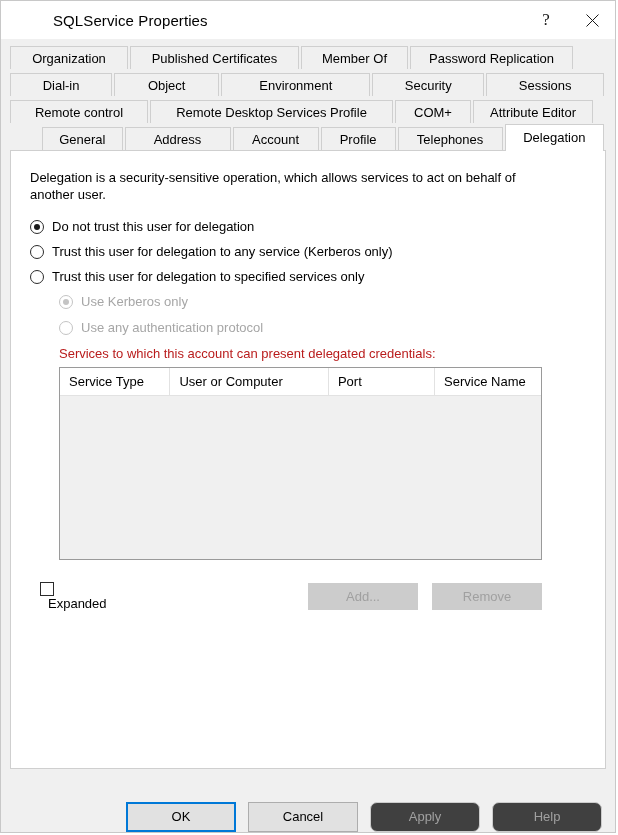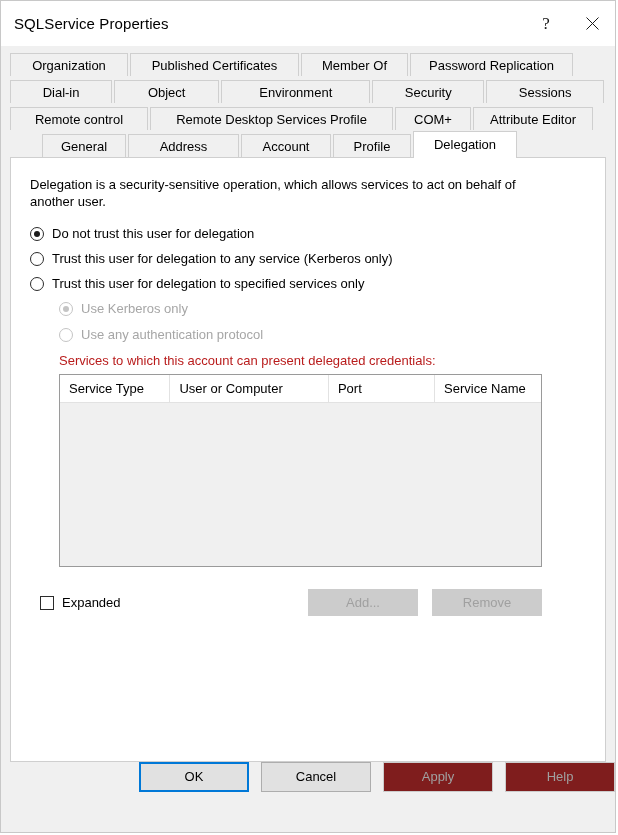--- a/index.html
+++ b/index.html
@@ -22,26 +22,27 @@
     height: 833px;
     border: 1px solid #c8c8c8;
     background: #f0f0f0;
     box-sizing: border-box;
     display: flex;
     flex-direction: column;
   }
 
   
   .titlebar {
-    height: 45px;
+    height: 38px;
     background: #ffffff;
     display: flex;
     align-items: center;
     flex: 0 0 auto;
     position: relative;
+    padding-left: 39px;
   }
   .title-text {
     font-size: 15px;
     color: #000000;
     padding-left: 13px;
     letter-spacing: 0.1px;
     white-space: nowrap;
   }
   .title-buttons {
     margin-left: auto;
@@ -221,22 +222,23 @@
 
   
   .actions-row {
     display: flex;
     align-items: center;
     margin: 22px 0 0 10px;
     width: 502px;
   }
   .checkbox-wrap {
     display: flex;
-    align-items: flex-end;
-    cursor: default;
+    align-items: flex-start;
+    cursor: default;
+    flex-direction: column;
   }
   .checkbox-mark {
     width: 14px;
     height: 14px;
     border: 1px solid #2b2b2b;
     background: #ffffff;
     box-sizing: border-box;
     flex: 0 0 auto;
   }
   .checkbox-label {
@@ -264,25 +266,26 @@
   .btn.disabled {
     color: #a0a0a0;
     background: #cccccc;
     border-color: #cccccc;
   }
   .btn.add { margin-right: 14px; }
 
   
   .buttonbar {
     flex: 0 0 auto;
-    height: 70px;
-    background: #f0f0f0;
-    display: flex;
-    align-items: flex-start;
+    height: 63px;
+    background: #f0f0f0;
+    display: flex;
+    align-items: flex-end;
     justify-content: flex-end;
+    padding-right: 13px;
     box-sizing: border-box;
   }
   .bb-btn {
     font-family: "Liberation Sans", sans-serif;
     font-size: 13px;
     width: 110px;
     height: 30px;
     box-sizing: border-box;
     border: 1px solid #adadad;
     background: #e1e1e1;
@@ -293,22 +296,23 @@
     line-height: 28px;
     white-space: nowrap;
   }
   .bb-btn.primary {
     border: 2px solid #0078d7;
     line-height: 26px;
     background: #e1e1e1;
   }
   .bb-btn.disabled {
     color: #a0a0a0;
-    background: #7f1d1d;
+    background: #404040;
     border-color: #cccccc;
+    border-radius: 7px;
   }
 </style>
 </head>
 <body>
 
 <div class="dialog">
 
   <div class="titlebar">
     <div class="title-text">SQLService Properties</div>
     <div class="title-buttons">
@@ -342,20 +346,21 @@
       <div class="tab" style="width:138px">Remote control</div>
       <div class="tab" style="width:243px">Remote Desktop Services Profile</div>
       <div class="tab" style="width:76px">COM+</div>
       <div class="tab" style="width:120px">Attribute Editor</div>
     </div>
     <div class="tabrow last">
       <div class="tab" style="width:84px">General</div>
       <div class="tab" style="width:111px">Address</div>
       <div class="tab" style="width:90px">Account</div>
       <div class="tab" style="width:78px">Profile</div>
+      <div class="tab" style="width:110px">Telephones</div>
       <div class="tab active" style="width:104px">Delegation</div>
     </div>
   </div>
 
   <div class="panel">
     <div class="panel-inner">
 
       <p class="desc">Delegation is a security-sensitive operation, which allows services to act on behalf of another user.</p>
 
       <div class="radio-row">

